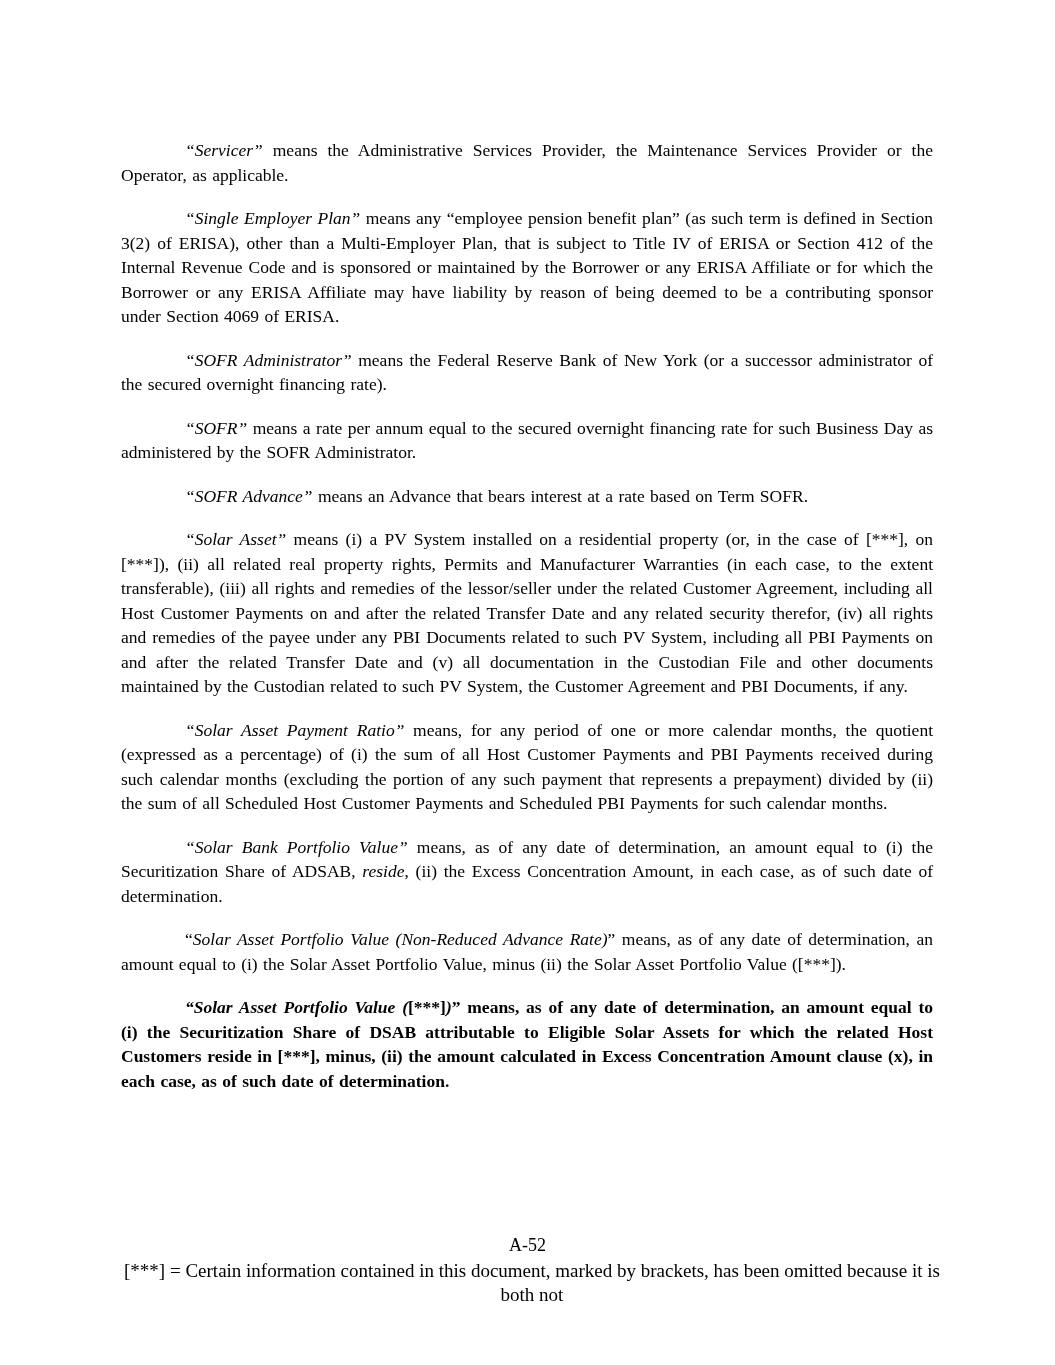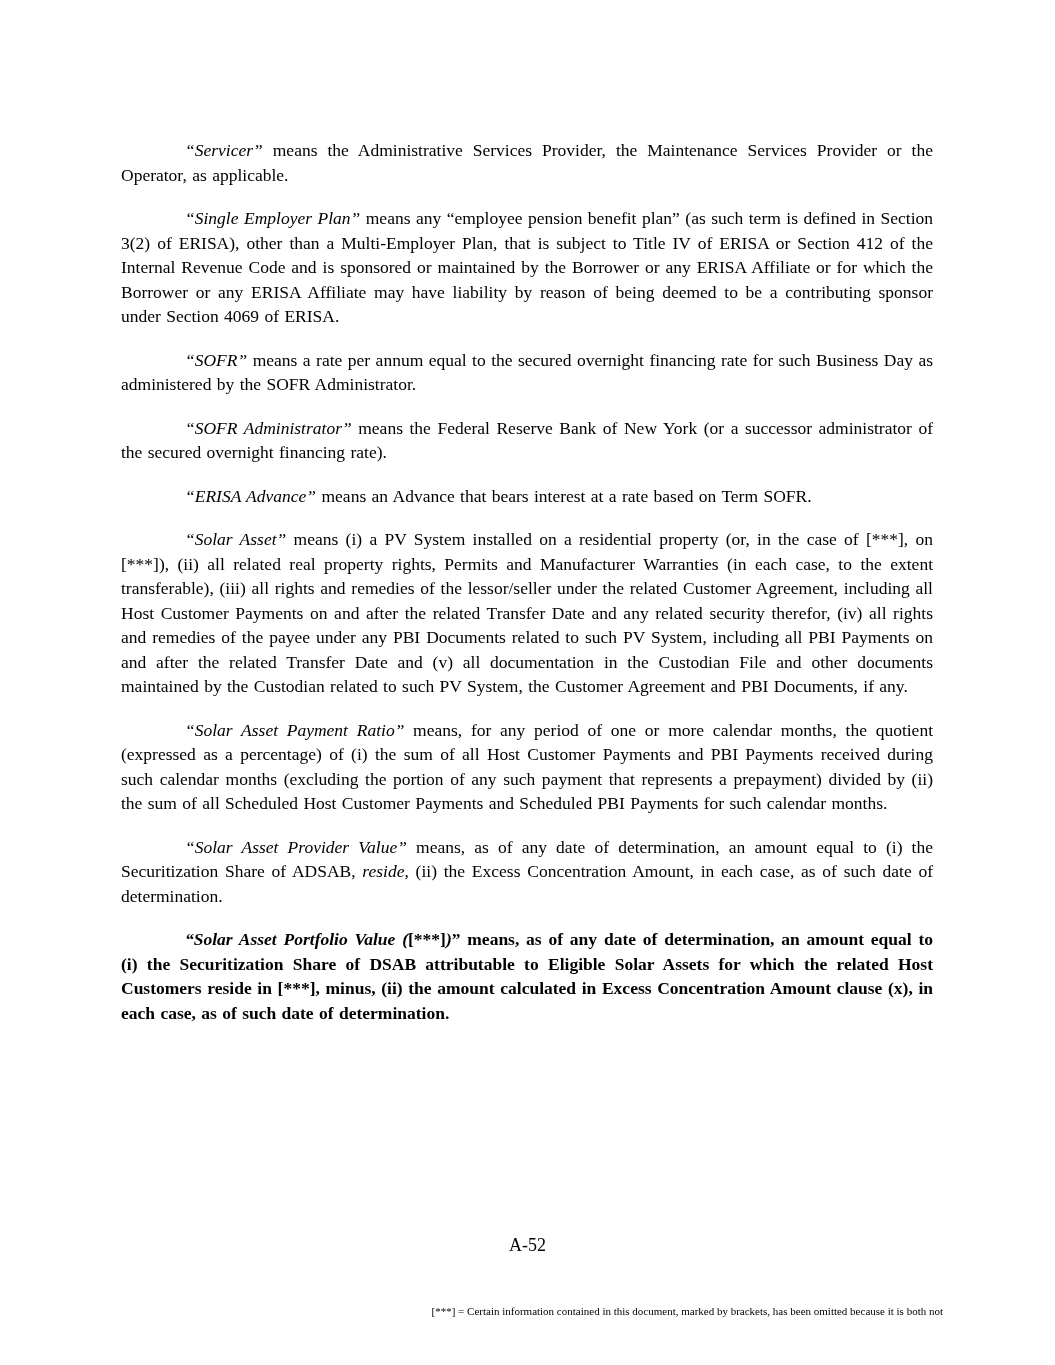--- a/index.html
+++ b/index.html
@@ -43,43 +43,44 @@
     top: 1233px;
     left: 0;
     width: 100%;
     text-align: center;
     font-size: 18px;
     line-height: 24px;
     font-family: Liberation Serif, serif;
   }
   .footnote {
     position: absolute;
-    top: 1300px;
+    top: 1259px;
     left: 121px;
     width: 822px;
-    font-size: 11px;
+    font-size: 19px;
     line-height: 23.5px;
-    text-align: right;
+    text-align: center;
   }
 </style>
 </head>
 <body>
 
 <div class="page">
 
   <div class="content">
 
   <p class="para"><span class="seg-italic">“Servicer”</span><span class="seg-normal"> means the Administrative Services Provider, the Maintenance Services Provider or the Operator, as applicable.</span></p>
       <p class="para"><span class="seg-italic">“Single Employer Plan”</span><span class="seg-normal"> means any “employee pension benefit plan” (as such term is defined in Section 3(2) of ERISA), other than a Multi-Employer Plan, that is subject to Title IV of ERISA or Section 412 of the Internal Revenue Code and is sponsored or maintained by the Borrower or any ERISA Affiliate or for which the Borrower or any ERISA Affiliate may have liability by reason of being deemed to be a contributing sponsor under Section 4069 of ERISA.</span></p>
+      <p class="para"><span class="seg-italic">“SOFR Administrator”</span><span class="seg-normal"> means the Federal Reserve Bank of New York (or a successor administrator of the secured overnight financing rate).</span></p>
       <p class="para"><span class="seg-italic">“SOFR”</span><span class="seg-normal"> means a rate per annum equal to the secured overnight financing rate for such Business Day as administered by the SOFR Administrator.</span></p>
-      <p class="para"><span class="seg-italic">“SOFR Administrator”</span><span class="seg-normal"> means the Federal Reserve Bank of New York (or a successor administrator of the secured overnight financing rate).</span></p>
-      <p class="para"><span class="seg-italic">“ERISA Advance”</span><span class="seg-normal"> means an Advance that bears interest at a rate based on Term SOFR.</span></p>
+      <p class="para"><span class="seg-italic">“SOFR Advance”</span><span class="seg-normal"> means an Advance that bears interest at a rate based on Term SOFR.</span></p>
       <p class="para"><span class="seg-italic">“Solar Asset”</span><span class="seg-normal"> means (i) a PV System installed on a residential property (or, in the case of [***], on [***]), (ii) all related real property rights, Permits and Manufacturer Warranties (in each case, to the extent transferable), (iii) all rights and remedies of the lessor/seller under the related Customer Agreement, including all Host Customer Payments on and after the related Transfer Date and any related security therefor, (iv) all rights and remedies of the payee under any PBI Documents related to such PV System, including all PBI Payments on and after the related Transfer Date and (v) all documentation in the Custodian File and other documents maintained by the Custodian related to such PV System, the Customer Agreement and PBI Documents, if any.</span></p>
       <p class="para"><span class="seg-italic">“Solar Asset Payment Ratio”</span><span class="seg-normal"> means, for any period of one or more calendar months, the quotient (expressed as a percentage) of (i) the sum of all Host Customer Payments and PBI Payments received during such calendar months (excluding the portion of any such payment that represents a prepayment) divided by (ii) the sum of all Scheduled Host Customer Payments and Scheduled PBI Payments for such calendar months.</span></p>
-      <p class="para"><span class="seg-italic">“Solar Asset Provider Value”</span><span class="seg-normal"> means, as of any date of determination, an amount equal to (i) the Securitization Share of ADSAB, </span><span class="seg-italic">reside</span><span class="seg-normal">, (ii) the Excess Concentration Amount, in each case, as of such date of determination.</span></p>
+      <p class="para"><span class="seg-italic">“Solar Bank Portfolio Value”</span><span class="seg-normal"> means, as of any date of determination, an amount equal to (i) the Securitization Share of ADSAB, </span><span class="seg-italic">reside</span><span class="seg-normal">, (ii) the Excess Concentration Amount, in each case, as of such date of determination.</span></p>
+      <p class="para"><span class="seg-normal">“</span><span class="seg-italic">Solar Asset Portfolio Value (Non-Reduced Advance Rate)</span><span class="seg-normal">” means, as of any date of determination, an amount equal to (i) the Solar Asset Portfolio Value, minus (ii) the Solar Asset Portfolio Value ([***]).</span></p>
       <p class="para"><span class="seg-italic">“Solar Asset Portfolio Value (</span><span class="seg-normal">[***]</span><span class="seg-italic">)</span><span class="seg-normal">” means, as of any date of determination, an amount equal to (i) the Securitization Share of DSAB attributable to Eligible Solar Assets for which the related Host Customers reside in [***], minus, (ii) the amount calculated in Excess Concentration Amount clause (x), in each case, as of such date of determination.</span></p>
     </div>
 
   <div class="page-number">A-52</div>
 
   <div class="footnote">
 
   <div>[***] = Certain information contained in this document, marked by brackets, has been omitted because it is both not</div>
     </div>
 

